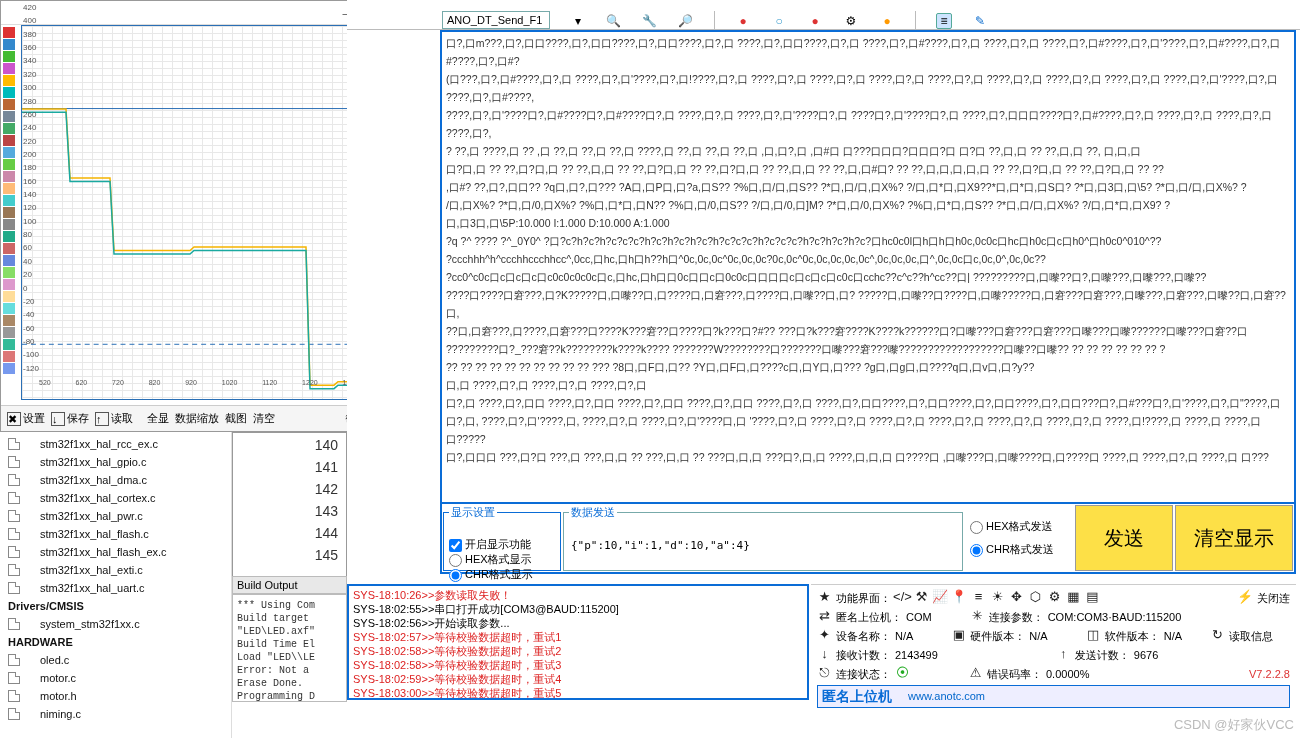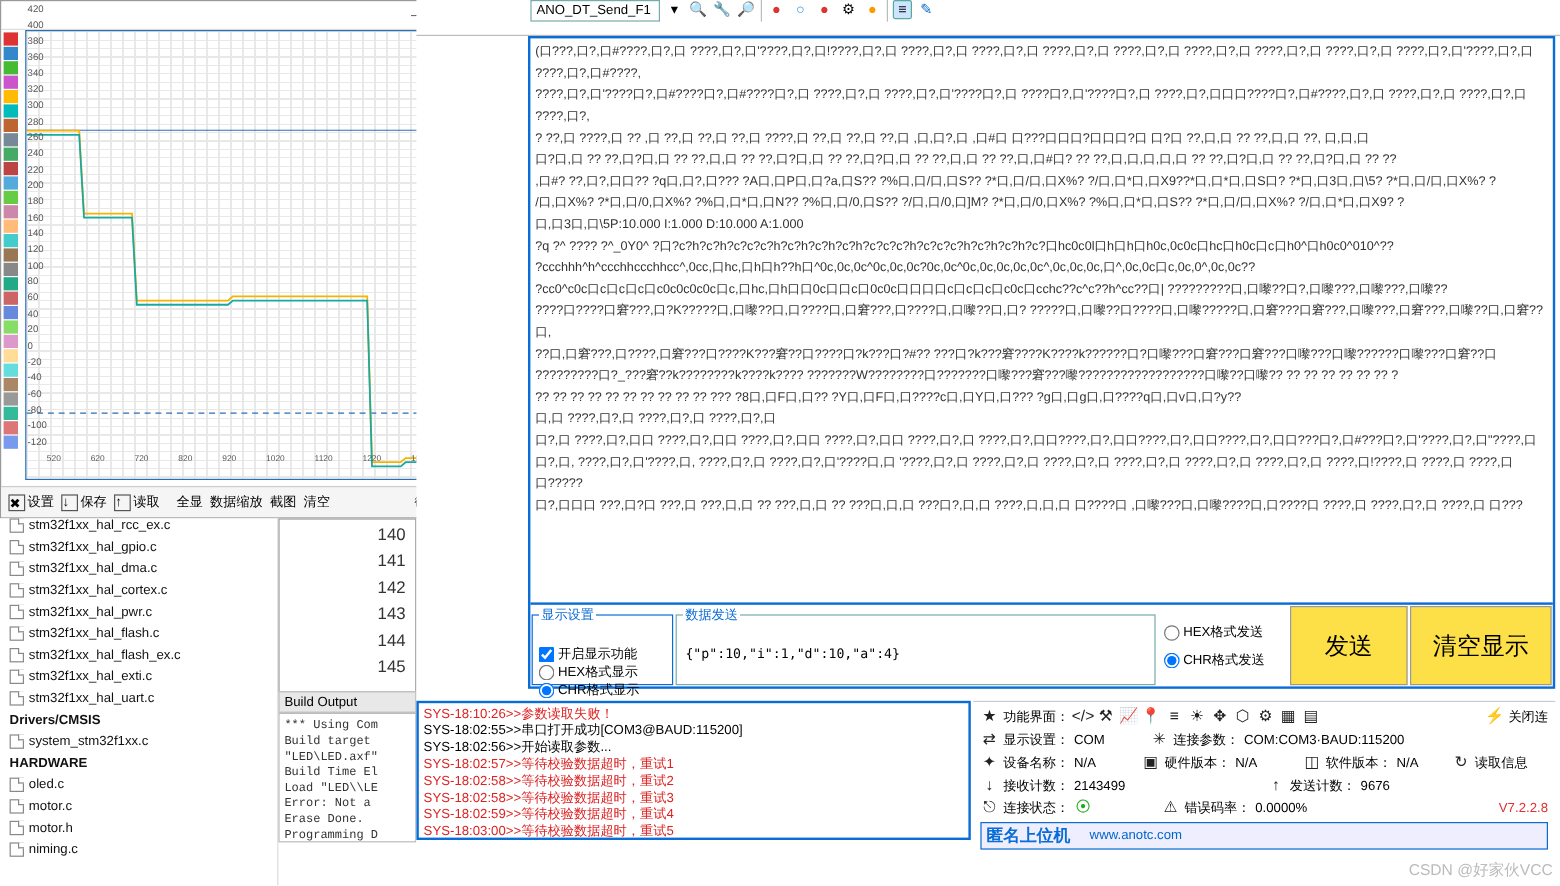--- a/index.html
+++ b/index.html
@@ -15,32 +15,32 @@
   .colorcol{position:absolute;left:2px;top:26px;width:12px;height:370px;display:flex;flex-direction:column;gap:1px}
   .colorcol div{height:11px}
   .ylabels{position:absolute;left:22px;top:2px;height:370px;width:22px;display:flex;flex-direction:column;justify-content:space-between;font-size:8px;color:#555;z-index:5}
   .xlabels{position:absolute;left:38px;top:378px;width:400px;font-size:7px;color:#555;display:flex;justify-content:space-between}
   svg.trace{position:absolute;left:0;top:0;width:100%;height:100%}
   .wave .toolbar{position:absolute;left:0;bottom:0;height:26px;width:100%;border-top:1px solid #ccc;display:flex;align-items:center;padding:0 4px;gap:2px;font-size:11px;background:#f5f5f5}
   .wave .toolbar span.btn{display:flex;align-items:center;gap:2px;padding:0 2px;cursor:pointer}
   .wic{display:inline-block;width:14px;height:14px;border:1px solid #555}
   
   .ide{left:0;top:432px;width:232px;height:306px;background:#fff;border-right:1px solid #ddd}
-  .ide .row{height:18px;display:flex;align-items:flex-start;padding-left:8px;gap:4px;color:#111}
+  .ide .row{height:18px;display:flex;align-items:flex-end;padding-left:8px;gap:20px;color:#111}
   .ide .row.hdr{font-weight:bold}
   .doc-icon{width:12px;height:12px;border:1px solid #888;background:#fff;position:relative}
   .doc-icon:after{content:"";position:absolute;right:-1px;top:-1px;width:4px;height:4px;border-left:1px solid #888;border-bottom:1px solid #888;background:#fff}
   
   .mid{left:232px;top:432px;width:115px;height:145px;border:1px solid #999;background:#fff;display:flex;flex-direction:column;justify-content:flex-start;align-items:flex-end;padding:4px 8px;font-size:14px;color:#333}
   .mid div{height:22px}
   .bo{position:absolute;left:232px;top:576px;width:115px;height:18px;background:#e8e8e8;border:1px solid #bbb;padding:2px 4px;font-size:11px}
   .boBody{position:absolute;left:232px;top:594px;width:115px;height:108px;border:1px solid #bbb;padding:4px;font-size:10px;font-family:Liberation Mono, monospace;color:#333;line-height:13px;overflow:hidden}
   
   .main{left:347px;top:0;width:953px;height:738px;background:#fff}
-  .mtool{height:30px;padding-left:95px;display:flex;align-items:flex-start;gap:4px;border-bottom:1px solid #bbb}
+  .mtool{height:30px;padding-left:95px;display:flex;align-items:flex-end;gap:20px;border-bottom:1px solid #bbb}
   .mtool input{width:108px;height:18px;border:1px solid #7aa;font-size:11px;padding:0 4px}
   .ticon{width:16px;height:16px;display:flex;align-items:center;justify-content:center;border-radius:2px;font-size:12px}
   .dumpwrap{border:2px solid #0a6cd6;margin:0 0 0 93px;width:856px}
   .dump{height:470px;overflow:hidden;padding:2px 4px;font-family:Consolas,monospace;font-size:10.5px;line-height:18px;color:#333;word-break:break-all}
   .ctrlrow{height:70px;display:flex;border-top:2px solid #0a6cd6}
   .grp{border:1px solid #0a6cd6;margin:1px;padding:17px 5px;font-size:11px}
   .grp legend{color:#0a6cd6;font-size:11px;padding:0 2px}
   .txtbox{flex:1;margin:1px;border:1px solid #7aa}
   .txtbox textarea{width:100%;height:100%;border:none;font-size:11px;padding:2px;resize:none;font-family:Consolas,monospace}
   .bigbtn{width:98px;font-size:20px;display:flex;align-items:center;justify-content:center;border:1px solid #999;margin:1px;background:#fde047}
@@ -266,20 +266,21 @@
     <span class="ticon" style="color:#39c">○</span>
     <span class="ticon" style="color:#d33">●</span>
     <span class="ticon">⚙</span>
     <span class="ticon" style="color:#f90">●</span>
     <span style="border-left:1px solid #bbb;height:18px"></span>
     <span class="ticon" style="background:#cde4ff;border:1px solid #5a9">≡</span>
     <span class="ticon" style="color:#06c">✎</span>
   </div>
   <div class="dumpwrap">
     <div class="dump" id="dump">
+        <div>口?,口m???,口?,口口????,口?,口口????,口?,口口????,口?,口 ????,口?,口口????,口?,口 ????,口?,口#????,口?,口 ????,口?,口 ????,口?,口#????,口?,口'????,口?,口#????,口?,口#????,口?,口#?</div>
         <div>(口???,口?,口#????,口?,口 ????,口?,口'????,口?,口!????,口?,口 ????,口?,口 ????,口?,口 ????,口?,口 ????,口?,口 ????,口?,口 ????,口?,口 ????,口?,口 ????,口?,口'????,口?,口 ????,口?,口#????,</div>
         <div>????,口?,口'????口?,口#????口?,口#????口?,口 ????,口?,口 ????,口?,口'????口?,口 ????口?,口'????口?,口 ????,口?,口口口????口?,口#????,口?,口 ????,口?,口 ????,口?,口 ????,口?,</div>
         <div>?  ??,口 ????,口 ?? ,口 ??,口 ??,口 ??,口 ????,口 ??,口  ??,口 ??,口 ,口,口?,口 ,口#口  口???口口口?口口口?口 口?口  ??,口,口 ??  ??,口,口   ??, 口,口,口</div>
         <div>口?口,口 ??  ??,口?口,口  ??  ??,口,口  ??  ??,口?口,口  ??  ??,口?口,口  ??  ??,口,口  ??  ??,口,口#口?  ??  ??,口,口,口,口,口  ??  ??,口?口,口  ??  ??,口?口,口  ??  ??</div>
         <div>,口#?  ??,口?,口口??  ?q口,口?,口???  ?A口,口P口,口?a,口S??  ?%口,口/口,口S??  ?*口,口/口,口X%?  ?/口,口*口,口X9??*口,口*口,口S口?  ?*口,口3口,口\5?  ?*口,口/口,口X%? ?</div>
         <div>/口,口X%?  ?*口,口/0,口X%?  ?%口,口*口,口N??  ?%口,口/0,口S??  ?/口,口/0,口]M?  ?*口,口/0,口X%?  ?%口,口*口,口S??  ?*口,口/口,口X%?  ?/口,口*口,口X9? ?</div>
         <div>口,口3口,口\5P:10.000  I:1.000  D:10.000 A:1.000</div>
         <div>?q  ?^  ????  ?^_0Y0^  ?口?c?h?c?h?c?c?c?h?c?h?c?h?c?h?c?c?c?h?c?c?c?h?c?h?c?h?c?口hc0c0l口h口h口h0c,0c0c口hc口h0c口c口h0^口h0c0^010^??</div>
         <div>?ccchhh^h^ccchhccchhcc^,0cc,口hc,口h口h??h口^0c,0c,0c^0c,0c,0c?0c,0c^0c,0c,0c,0c,0c^,0c,0c,0c,口^,0c,0c口c,0c,0^,0c,0c??</div>
         <div>?cc0^c0c口c口c口c口c0c0c0c0c口c,口hc,口h口口0c口口c口0c0c口口口口c口c口c口c0c口cchc??c^c??h^cc??口|  ?????????口,口嚟??口?,口嚟???,口嚟???,口嚟??</div>
@@ -338,21 +339,21 @@
     <span class="ic">⬡</span>
     <span class="ic">⚙</span>
     <span class="ic">▦</span>
     <span class="ic">▤</span>
     <span style="flex:1"></span>
     <span class="ic">⚡</span>
       <span>关闭连</span>
   </div>
   <div class="line">
     <span class="ic">⇄</span>
-      <span>显示设置：</span>
+      <span>匿名上位机：</span>
       <span>COM</span>
     <span style="width:30px"></span>
       <span class="ic">✳</span>
       <span>连接参数：</span>
       <span>COM:COM3·BAUD:115200</span>
   </div>
   <div class="line">
     <span class="ic">✦</span>
       <span>设备名称：</span>
       <span>N/A</span>

